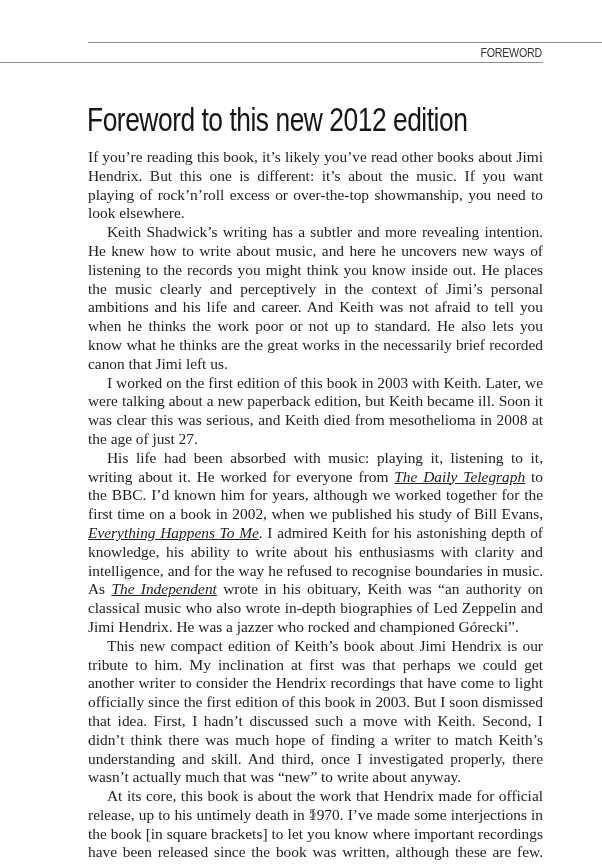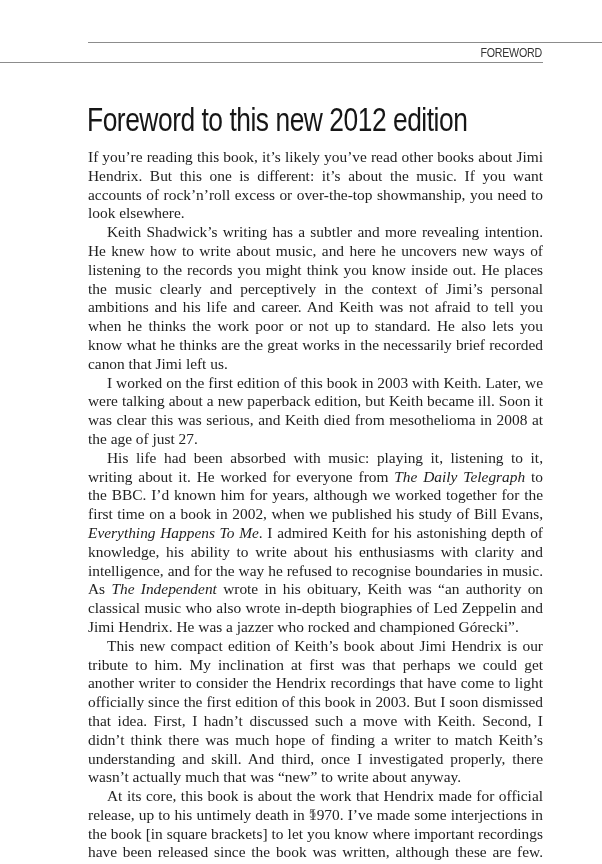--- a/index.html
+++ b/index.html
@@ -74,41 +74,42 @@
       hyphens: none;
     }
     .body-text p.first {
       text-indent: 0;
     }
     .body-text p.last {
       text-align-last: justify;
     }
     .body-text em {
       font-style: italic;
+      text-decoration: underline;
     }
     .page-number {
       position: absolute;
       left: 309px;
       top: 806px;
       font-family: "Liberation Sans", "DejaVu Sans", sans-serif;
       font-size: 13px;
       color: #8a8a8a;
     }
   </style>
 </head>
 <body>
 
 <div class="rule-top"></div>
 <div class="running-head">FOREWORD</div>
 <div class="rule-bottom"></div>
 
 <h1 class="title">Foreword to this new 2012 edition</h1>
 
 <div class="body-text">
-  <p class="first"><span>If you’re reading this book, it’s likely you’ve read other books about Jimi Hendrix. But this one is different: it’s about the music. If you want accounts of rock’n’roll excess or over-the-top showmanship, you need to look elsewhere.</span></p>
+  <p class="first"><span>If you’re reading this book, it’s likely you’ve read other books about Jimi Hendrix. But this one is different: it’s about the music. If you want playing of rock’n’roll excess or over-the-top showmanship, you need to look elsewhere.</span></p>
   <p><span>Keith Shadwick’s writing has a subtler and more revealing intention. He knew how to write about music, and here he uncovers new ways of listening to the records you might think you know inside out. He places the music clearly and perceptively in the context of Jimi’s personal ambitions and his life and career. And Keith was not afraid to tell you when he thinks the work poor or not up to standard. He also lets you know what he thinks are the great works in the necessarily brief recorded canon that Jimi left us.</span></p>
   <p><span>I worked on the first edition of this book in 2003 with Keith. Later, we were talking about a new paperback edition, but Keith became ill. Soon it was clear this was serious, and Keith died from mesothelioma in 2008 at the age of just 27.</span></p>
   <p><span>His life had been absorbed with music: playing it, listening to it, writing about it. He worked for everyone from </span><em>The Daily Telegraph</em><span> to the BBC. I’d known him for years, although we worked together for the first time on a book in 2002, when we published his study of Bill Evans, </span><em>Everything Happens To Me</em><span>. I admired Keith for his astonishing depth of knowledge, his ability to write about his enthusiasms with clarity and intelligence, and for the way he refused to recognise boundaries in music. As </span><em>The Independent</em><span> wrote in his obituary, Keith was “an authority on classical music who also wrote in-depth biographies of Led Zeppelin and Jimi Hendrix. He was a jazzer who rocked and championed Górecki”.</span></p>
   <p><span>This new compact edition of Keith’s book about Jimi Hendrix is our tribute to him. My inclination at first was that perhaps we could get another writer to consider the Hendrix recordings that have come to light officially since the first edition of this book in 2003. But I soon dismissed that idea. First, I hadn’t discussed such a move with Keith. Second, I didn’t think there was much hope of finding a writer to match Keith’s understanding and skill. And third, once I investigated properly, there wasn’t actually much that was “new” to write about anyway.</span></p>
   <p class="last"><span>At its core, this book is about the work that Hendrix made for official release, up to his untimely death in 1970. I’ve made some interjections in the book [in square brackets] to let you know where important recordings have been released since the book was written, although these are few. They refer mostly to </span><em>Valleys</em></p>
 </div>
 
 <div class="page-number">5</div>
 
 </body></html>

